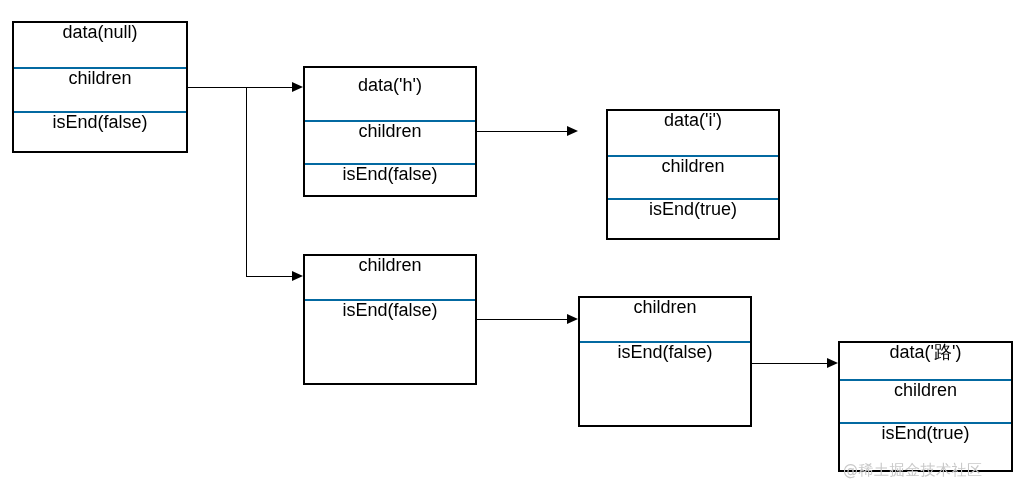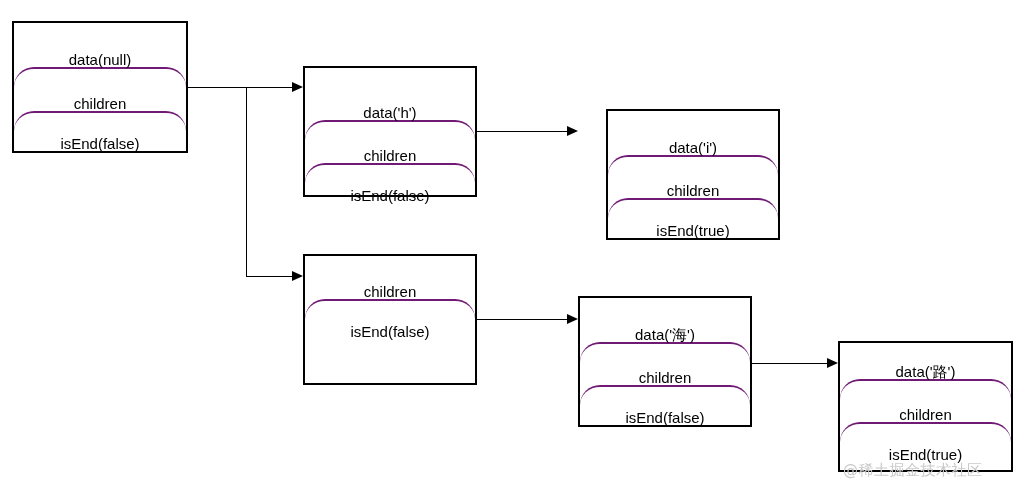--- a/index.html
+++ b/index.html
@@ -19,30 +19,29 @@
   
   .node {
     position: absolute;
     box-sizing: border-box;
     border: 2px solid #000000;
     background: #ffffff;
   }
   .node .row {
     box-sizing: border-box;
     display: flex;
-    align-items: flex-end;
+    align-items: flex-start;
     justify-content: center;
-    font-size: 15px;
+    font-size: 18px;
     color: #000000;
     line-height: 1;
     white-space: nowrap;
   }
   .node .row + .row {
-    border-top: 2px solid #701a75;
-    border-radius: 20px;
+    border-top: 2px solid #0369a1;
   }
 
   
   .hline {
     position: absolute;
     height: 0;
     border-top: 1.6px solid #000000;
   }
   .vline {
     position: absolute;
@@ -112,23 +111,20 @@
   <div class="node" style="left:303px; top:254px; width:174px; height:131px;">
     <div class="row" style="height:43px;">
       <span>children</span>
     </div>
     <div class="row" style="height:40px;">
       <span>isEnd(false)</span>
     </div>
   </div>
 
   <div class="node" style="left:578px; top:296px; width:174px; height:131px;">
-    <div class="row" style="height:44px;">
-      <span>data('海')</span>
-    </div>
     <div class="row" style="height:43px;">
       <span>children</span>
     </div>
     <div class="row" style="height:40px;">
       <span>isEnd(false)</span>
     </div>
   </div>
 
   <div class="node" style="left:838px; top:341px; width:175px; height:131px;">
     <div class="row" style="height:36px;">

